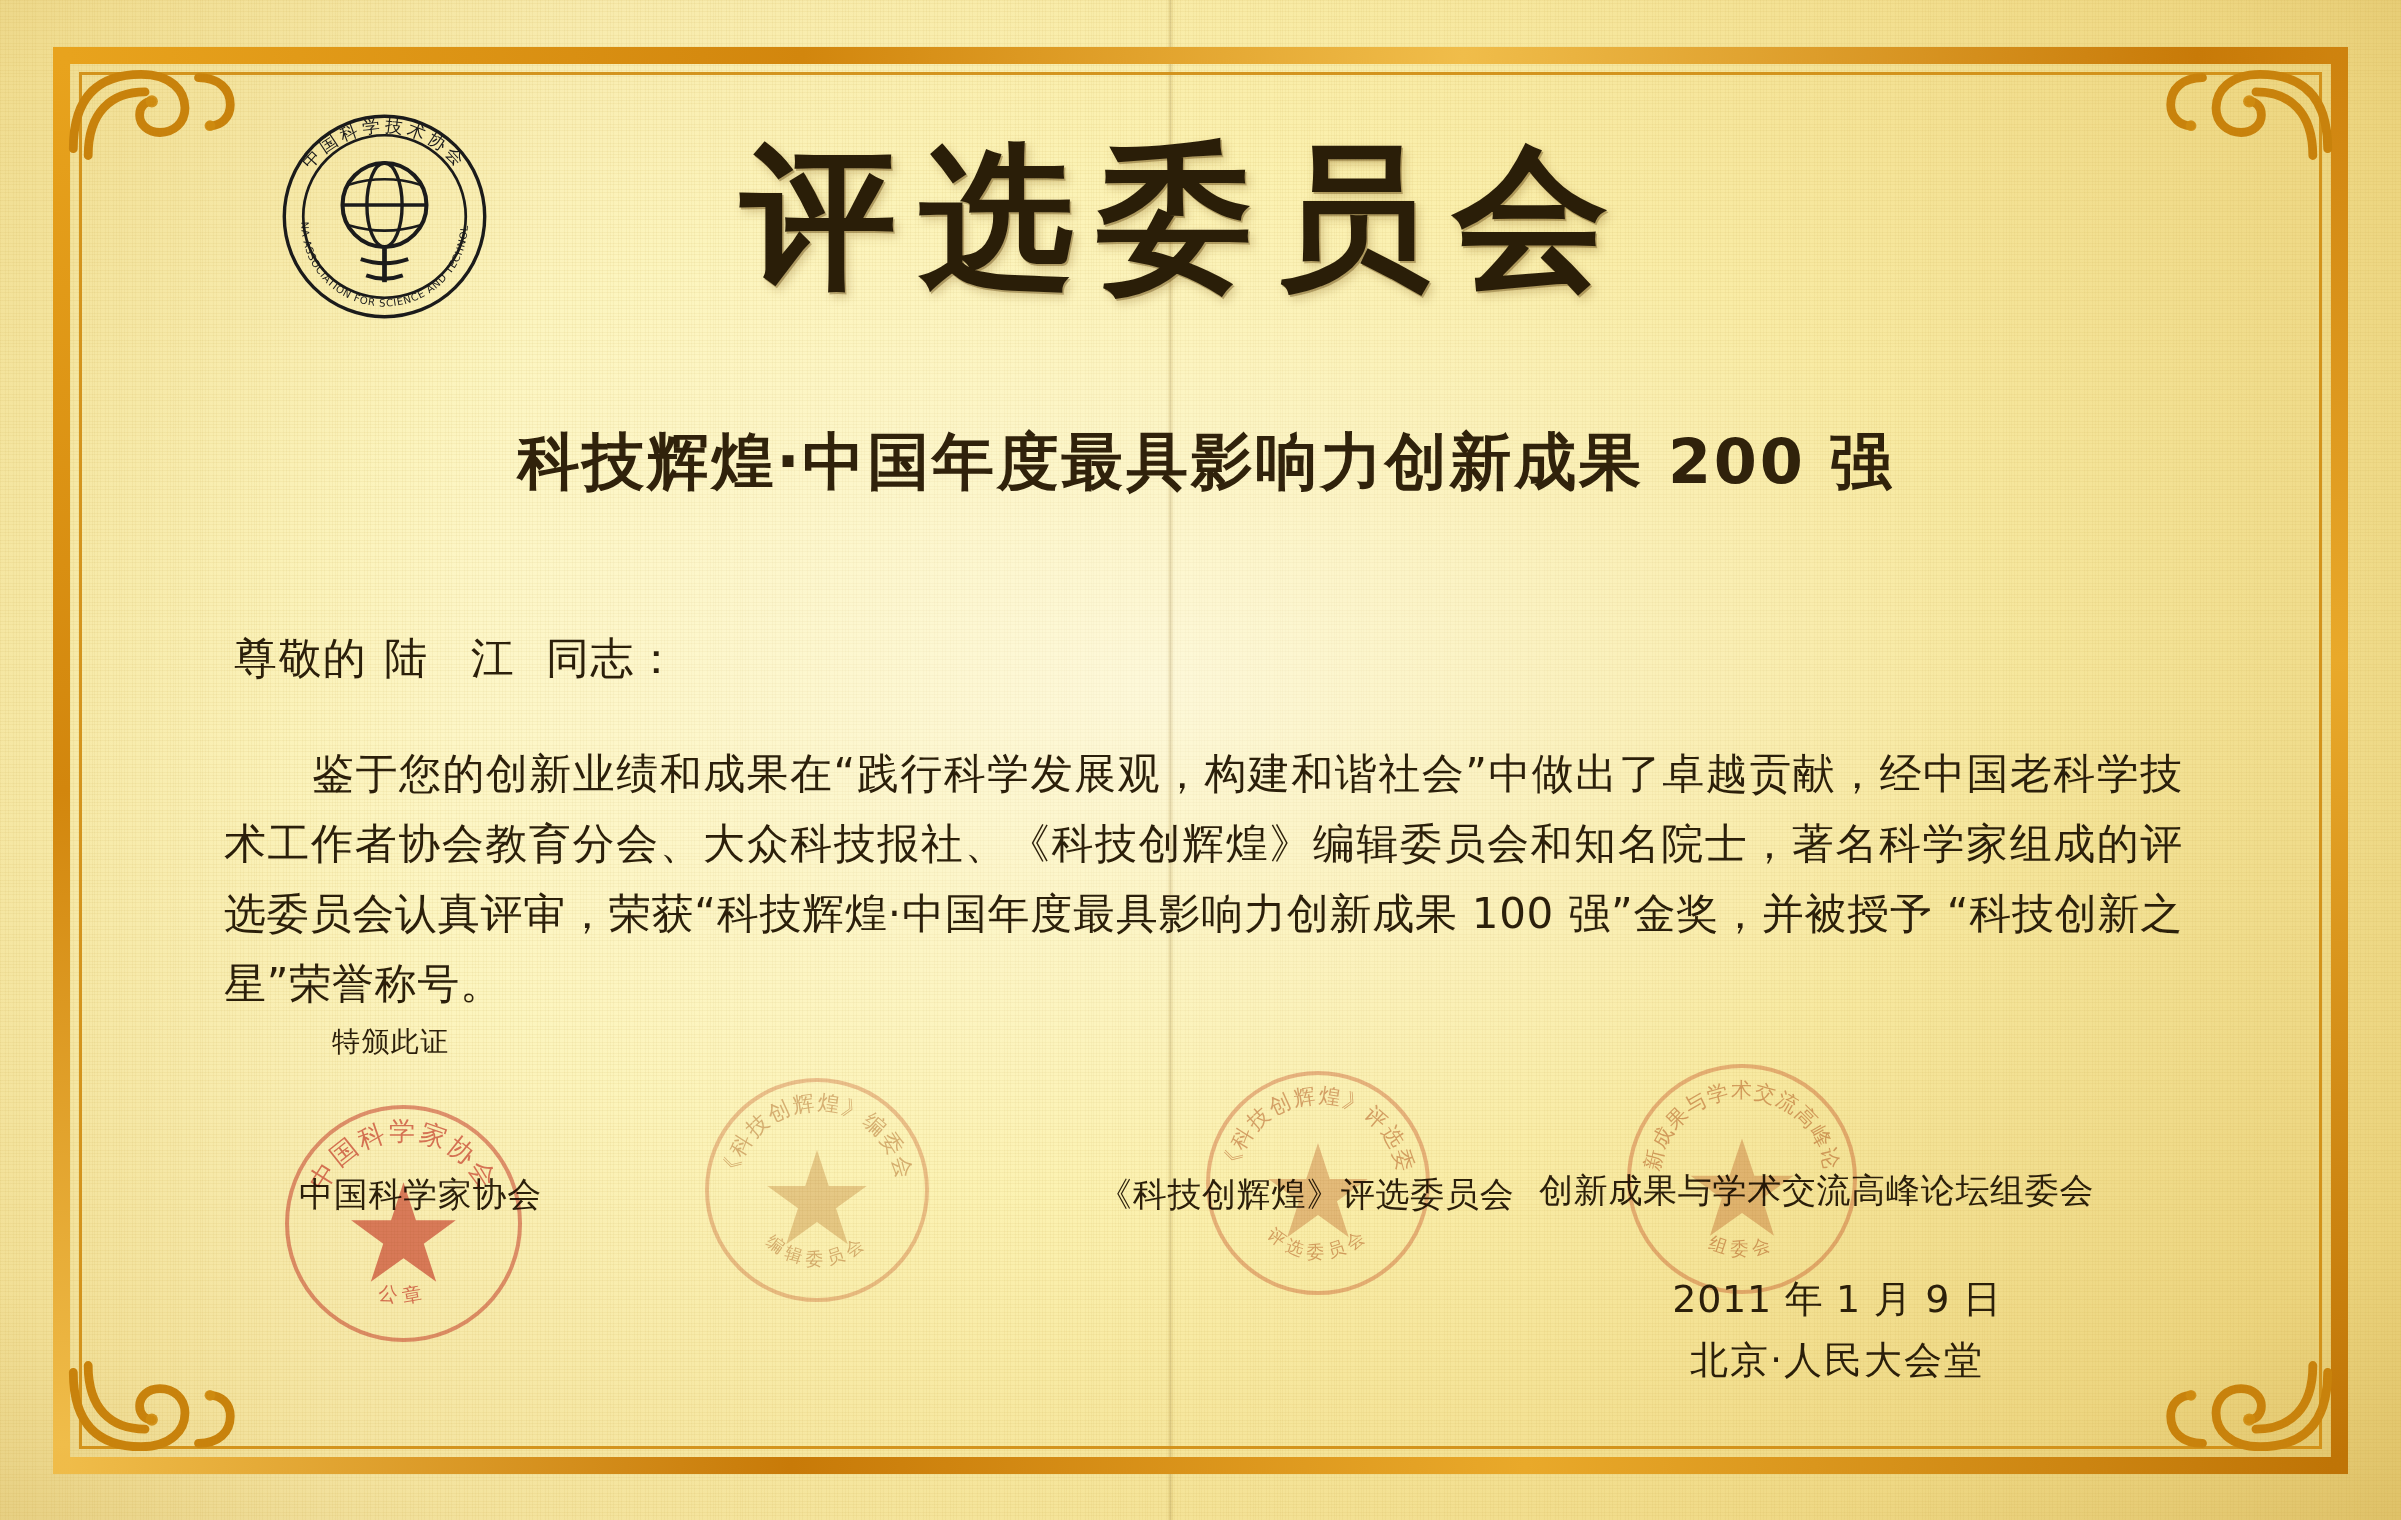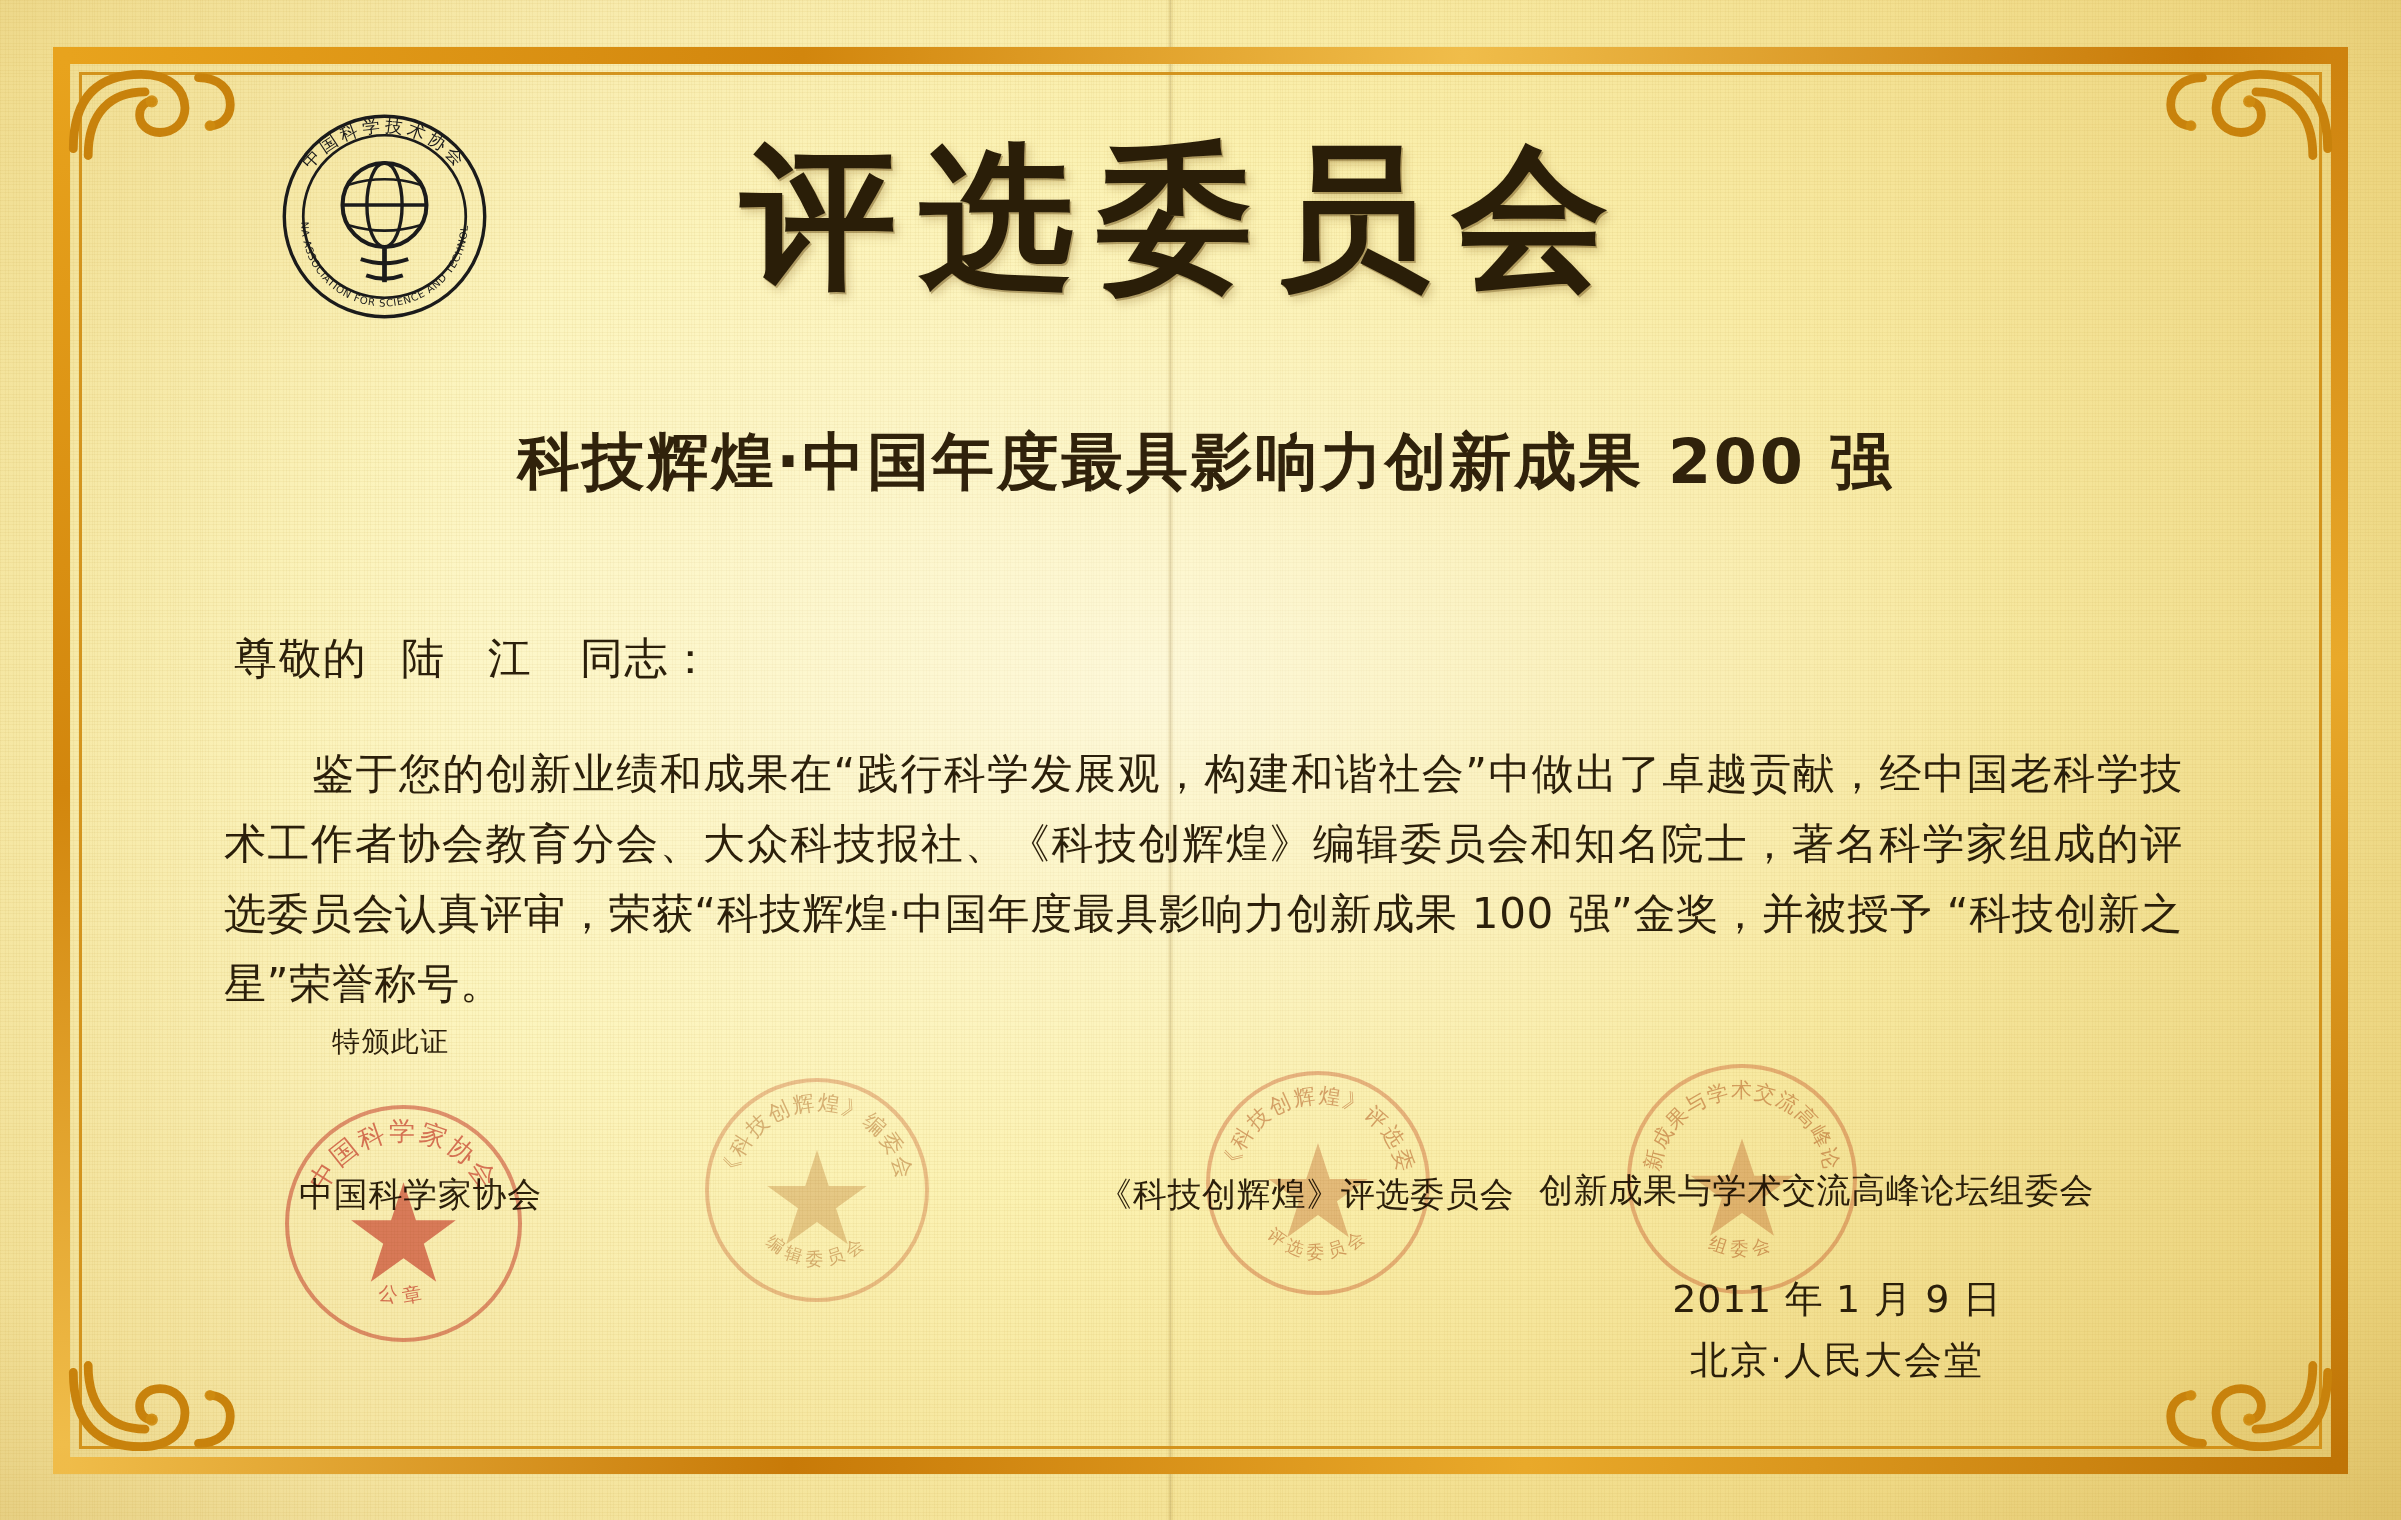--- a/index.html
+++ b/index.html
@@ -140,21 +140,21 @@
     left: 234px;
     top: 630px;
     font-family: "DejaVu Sans", "Liberation Sans", sans-serif;
     font-size: 43px;
     color: #2b1f0a;
     letter-spacing: 1.4px;
     white-space: nowrap;
   }
   .salutation .name {
     display: inline-block;
-    margin: 0 34px;
+    margin: 0 17px;
     letter-spacing: 15px;
   }
 
   
   .body-text {
     position: absolute;
     left: 224px;
     top: 739px;
     width: 1959px;
     font-family: "DejaVu Sans", "Liberation Sans", sans-serif;

